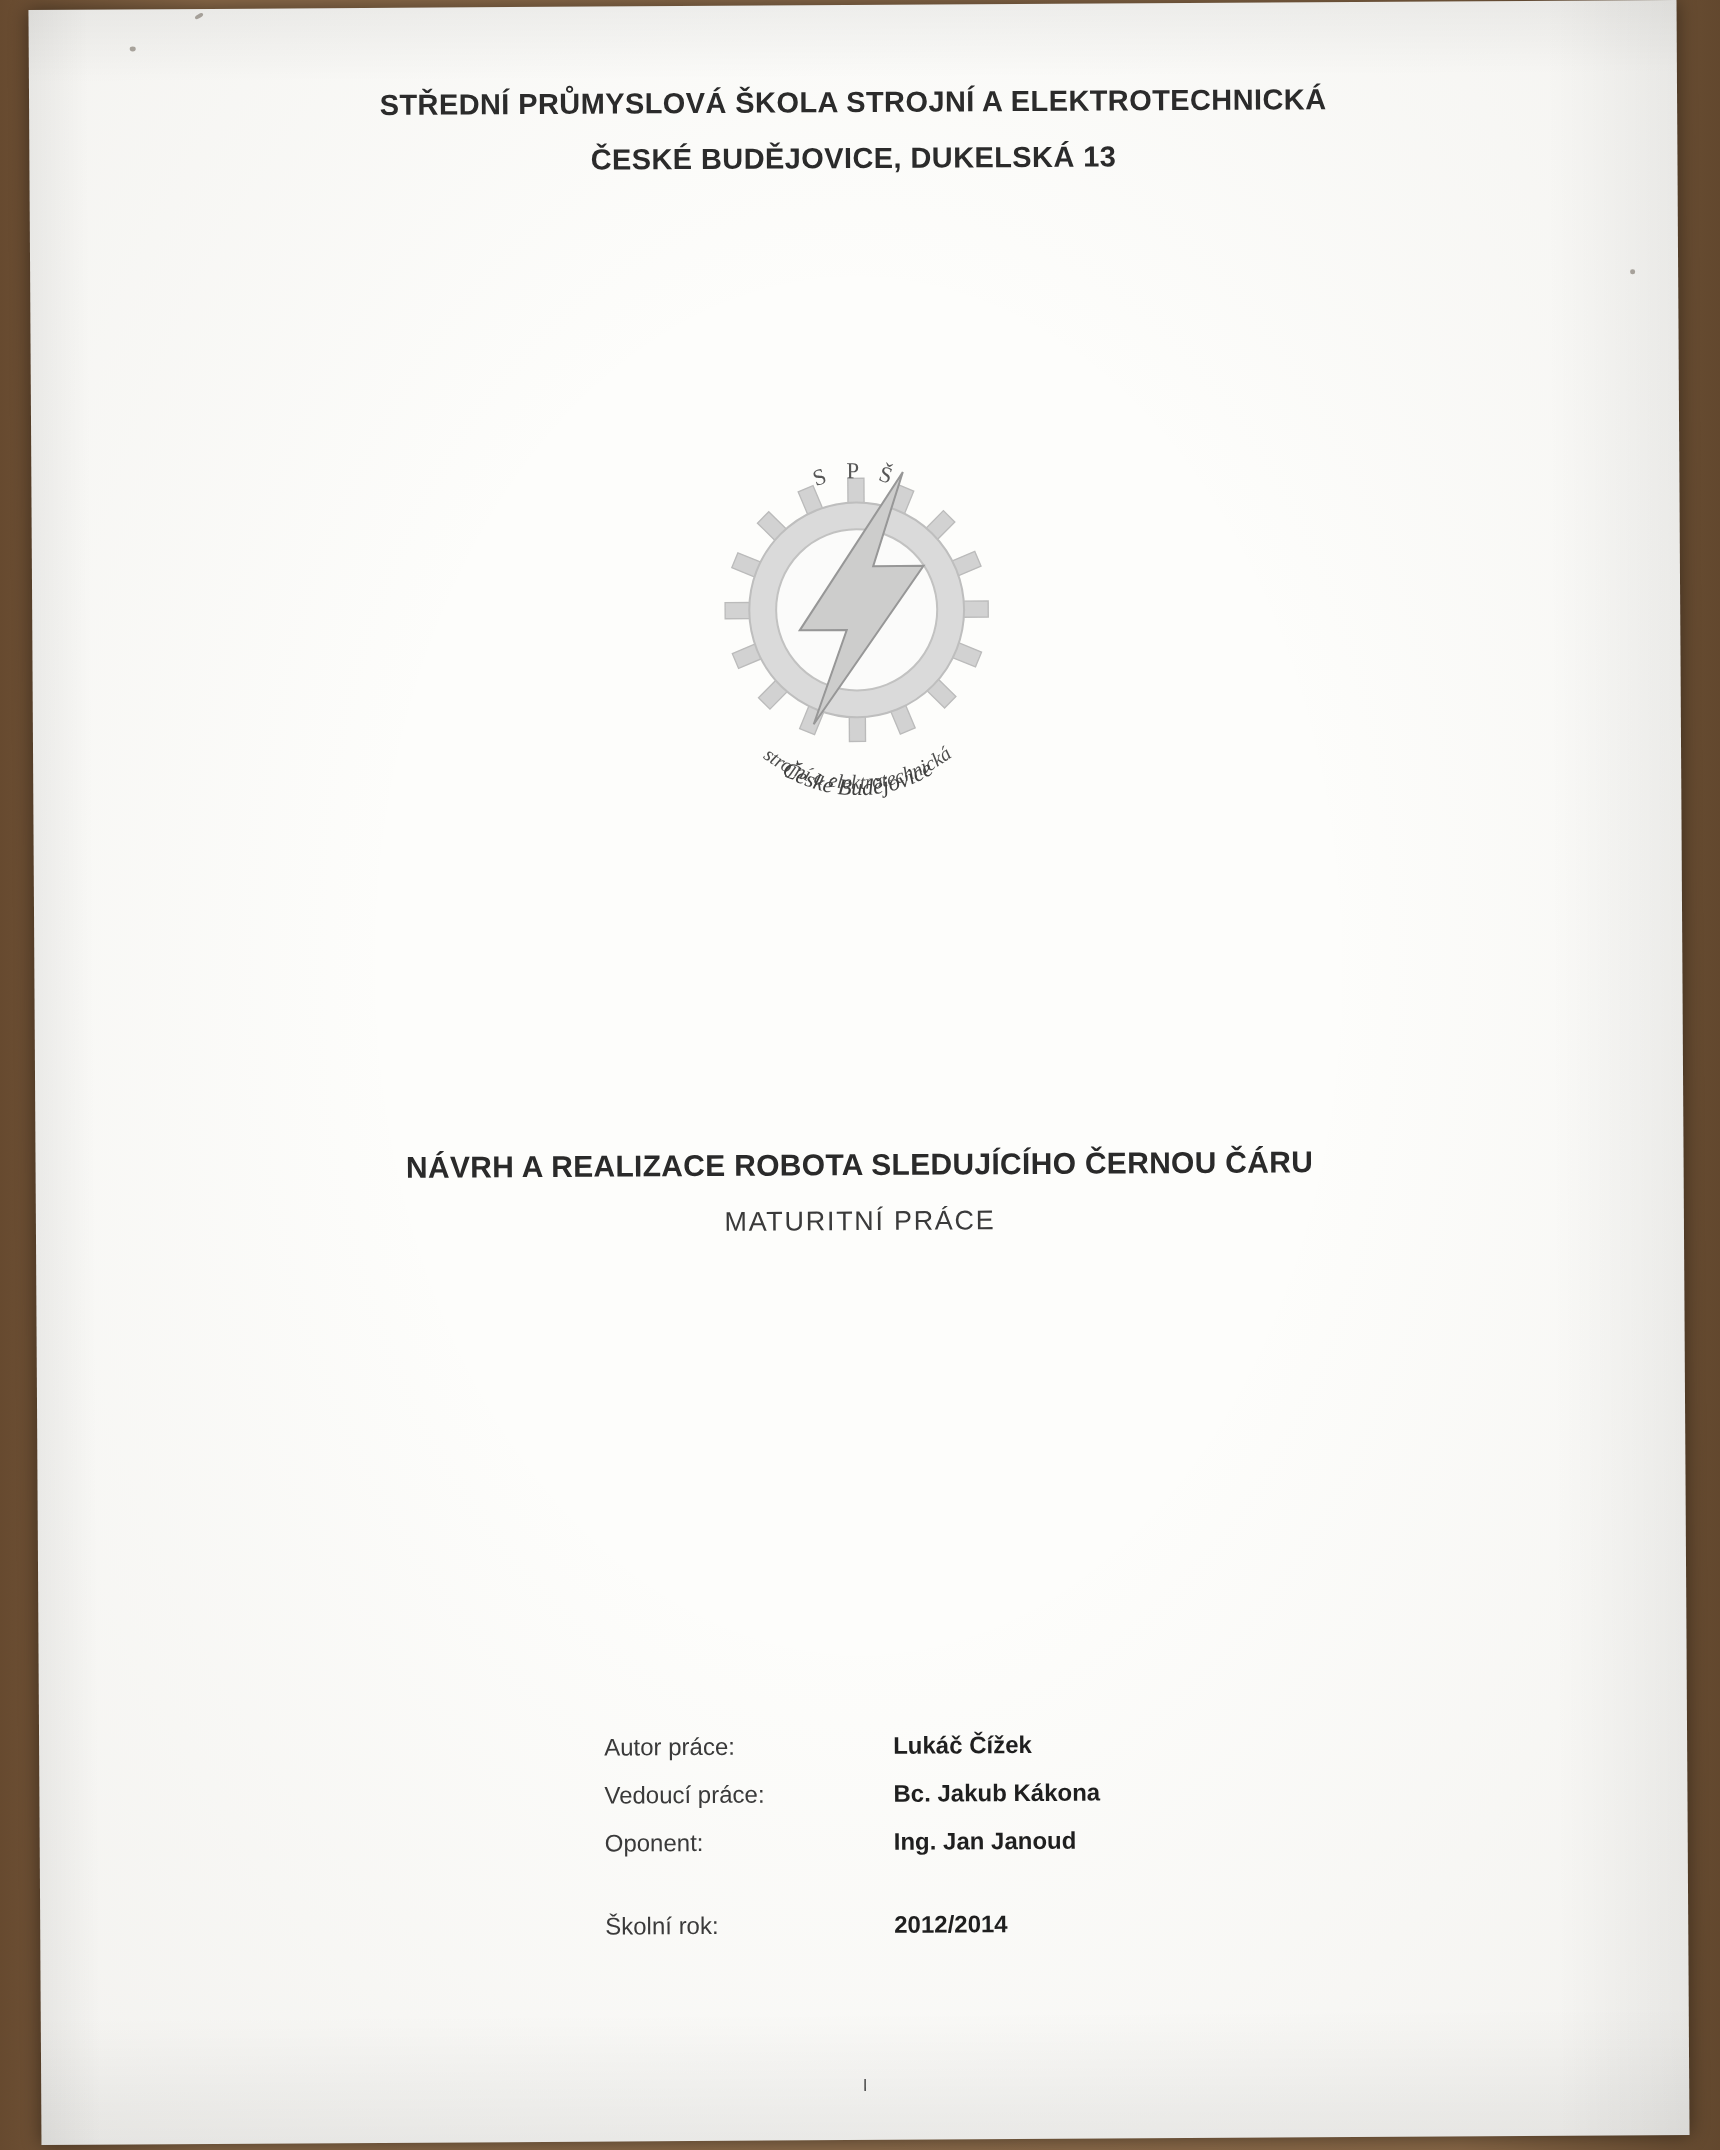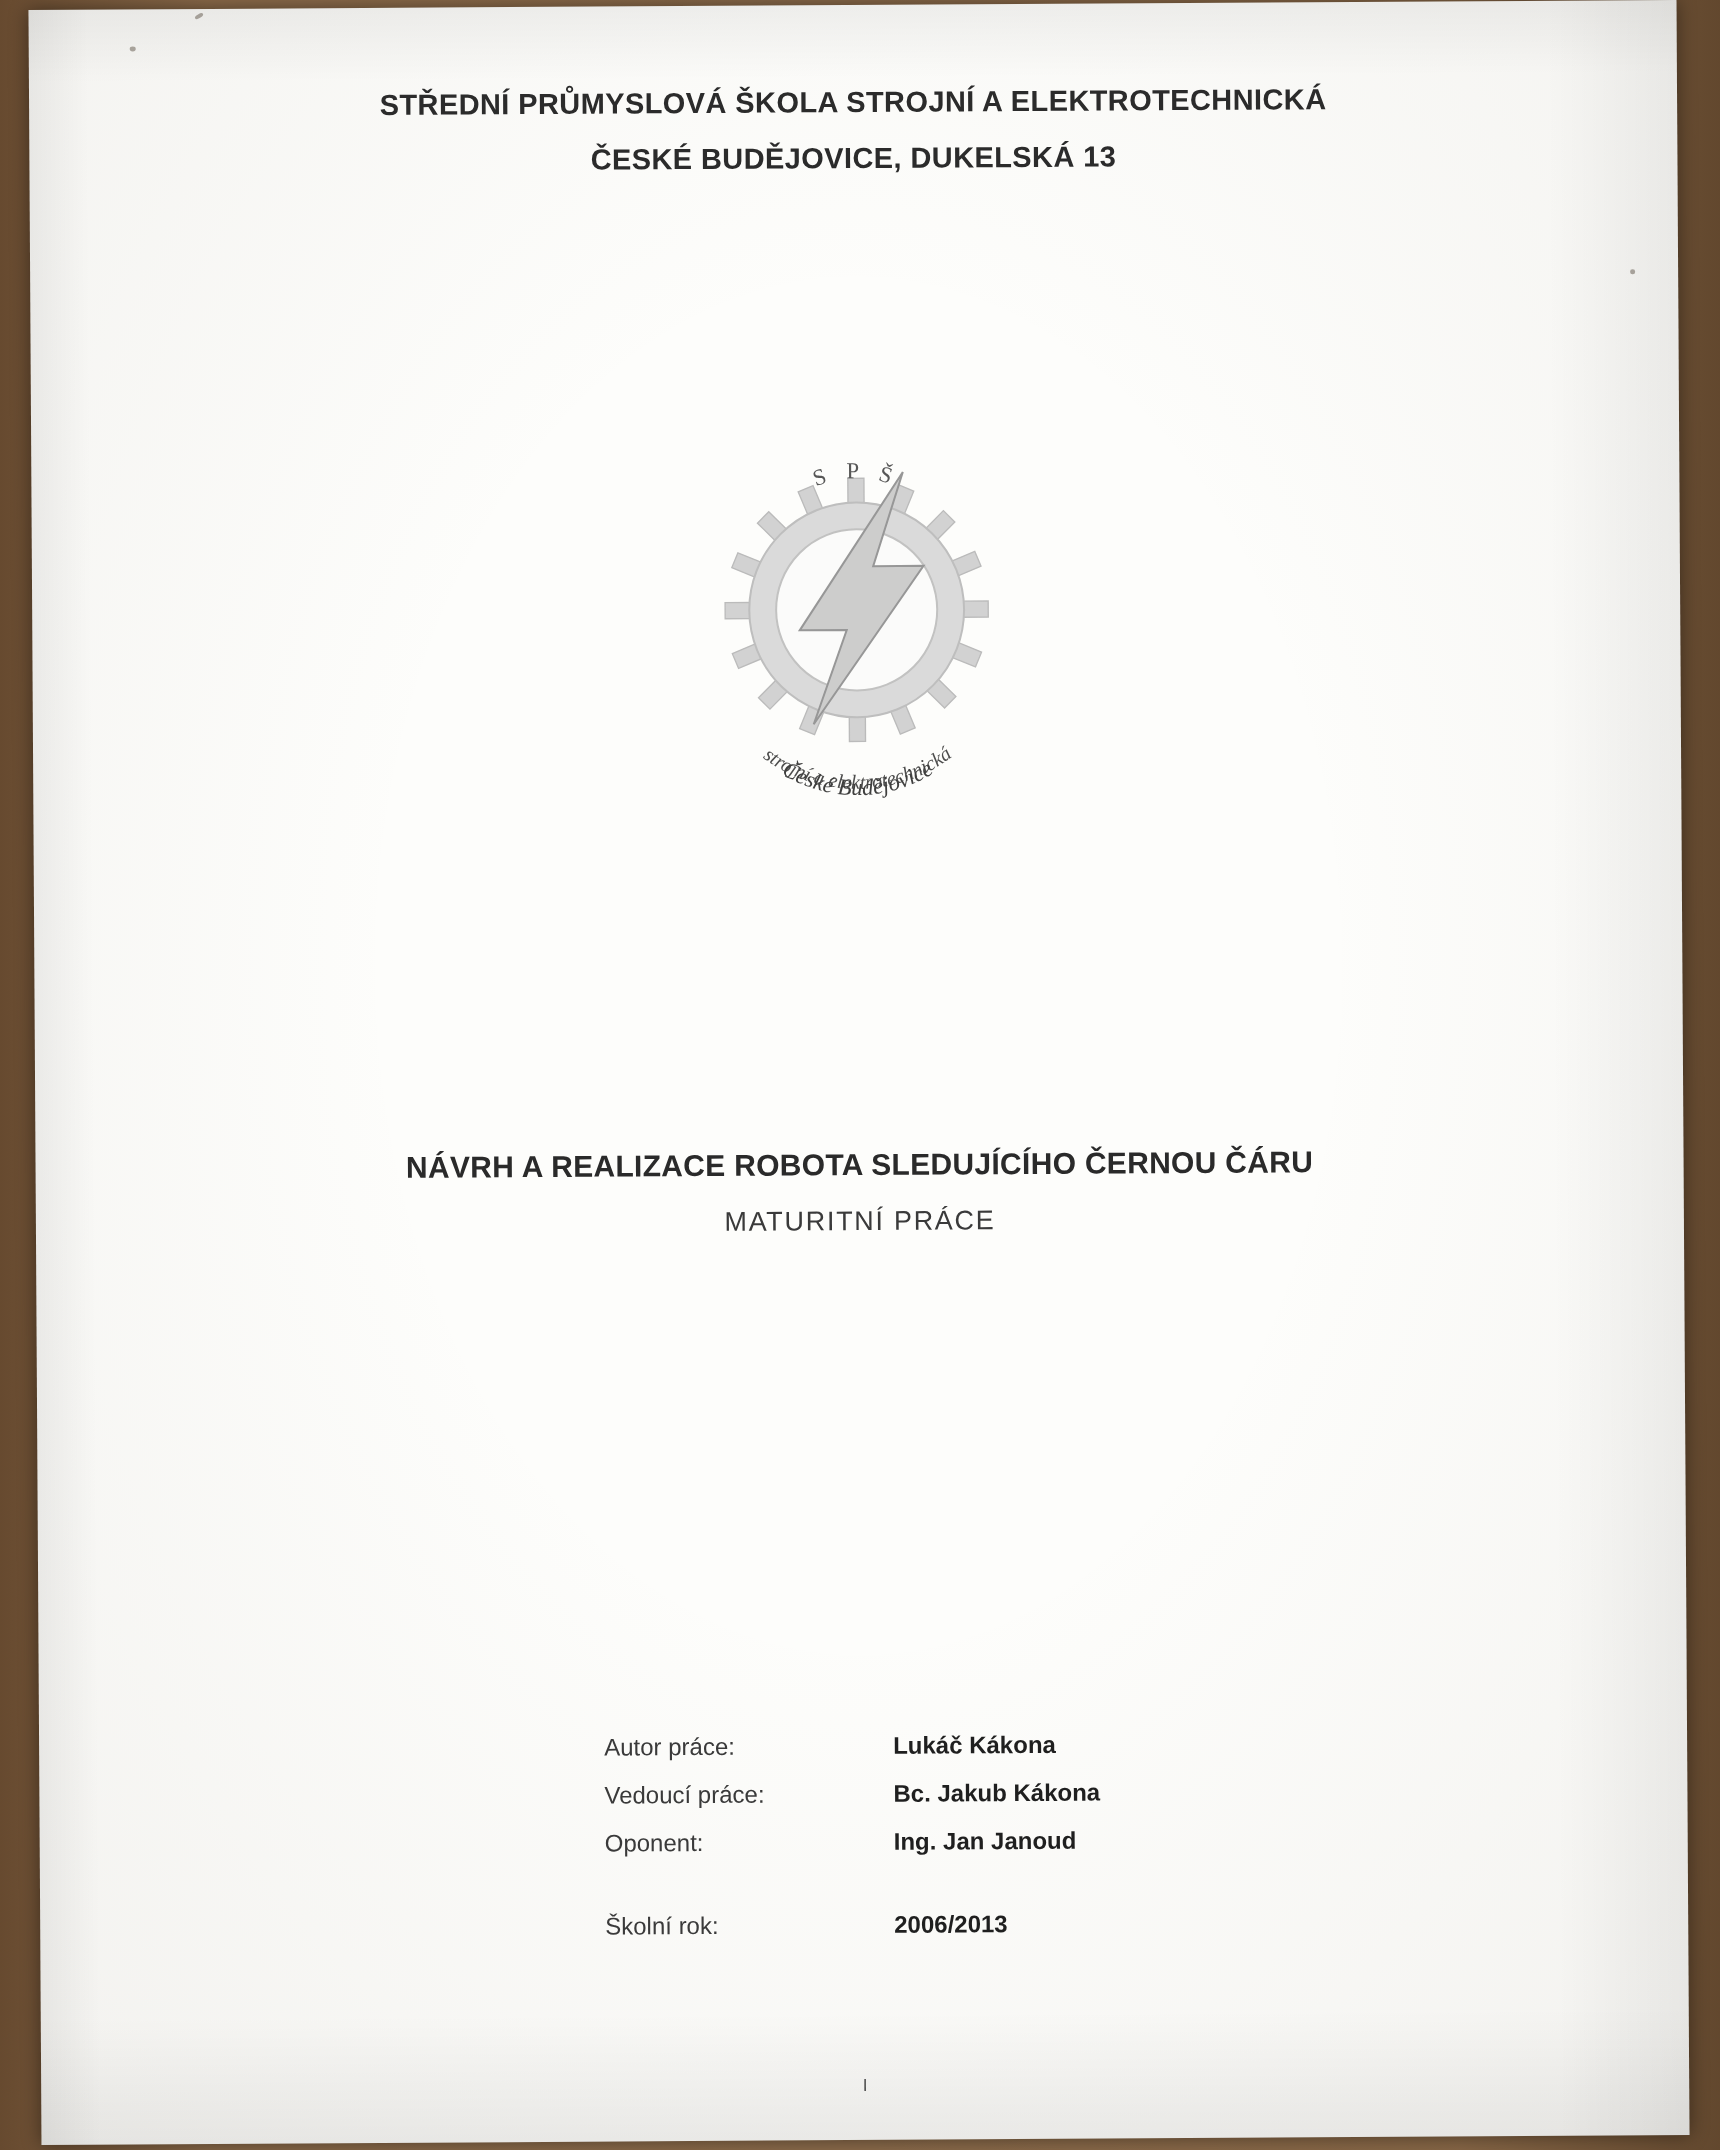--- a/index.html
+++ b/index.html
@@ -235,34 +235,34 @@
     </div>
 
     <div class="title-block">
       <div class="doc-title">NÁVRH A REALIZACE ROBOTA SLEDUJÍCÍHO ČERNOU ČÁRU</div>
       <div class="doc-subtitle">MATURITNÍ PRÁCE</div>
     </div>
 
     <div class="meta-block">
       <div class="meta-row">
         <div class="meta-label">Autor práce:</div>
-        <div class="meta-value">Lukáč Kákona</div>
+        <div class="meta-value">Lukáč Čížek</div>
       </div>
       <div class="meta-row">
         <div class="meta-label">Vedoucí práce:</div>
         <div class="meta-value">Bc. Jakub Kákona</div>
       </div>
       <div class="meta-row">
         <div class="meta-label">Oponent:</div>
         <div class="meta-value">Ing. Jan Janoud</div>
       </div>
       <div class="meta-gap"></div>
       <div class="meta-row">
         <div class="meta-label">Školní rok:</div>
-        <div class="meta-value">2006/2013</div>
+        <div class="meta-value">2012/2014</div>
       </div>
     </div>
 
     <div class="page-footer">I</div>
 
   </div>
 </div>
 
 
 </body></html>

